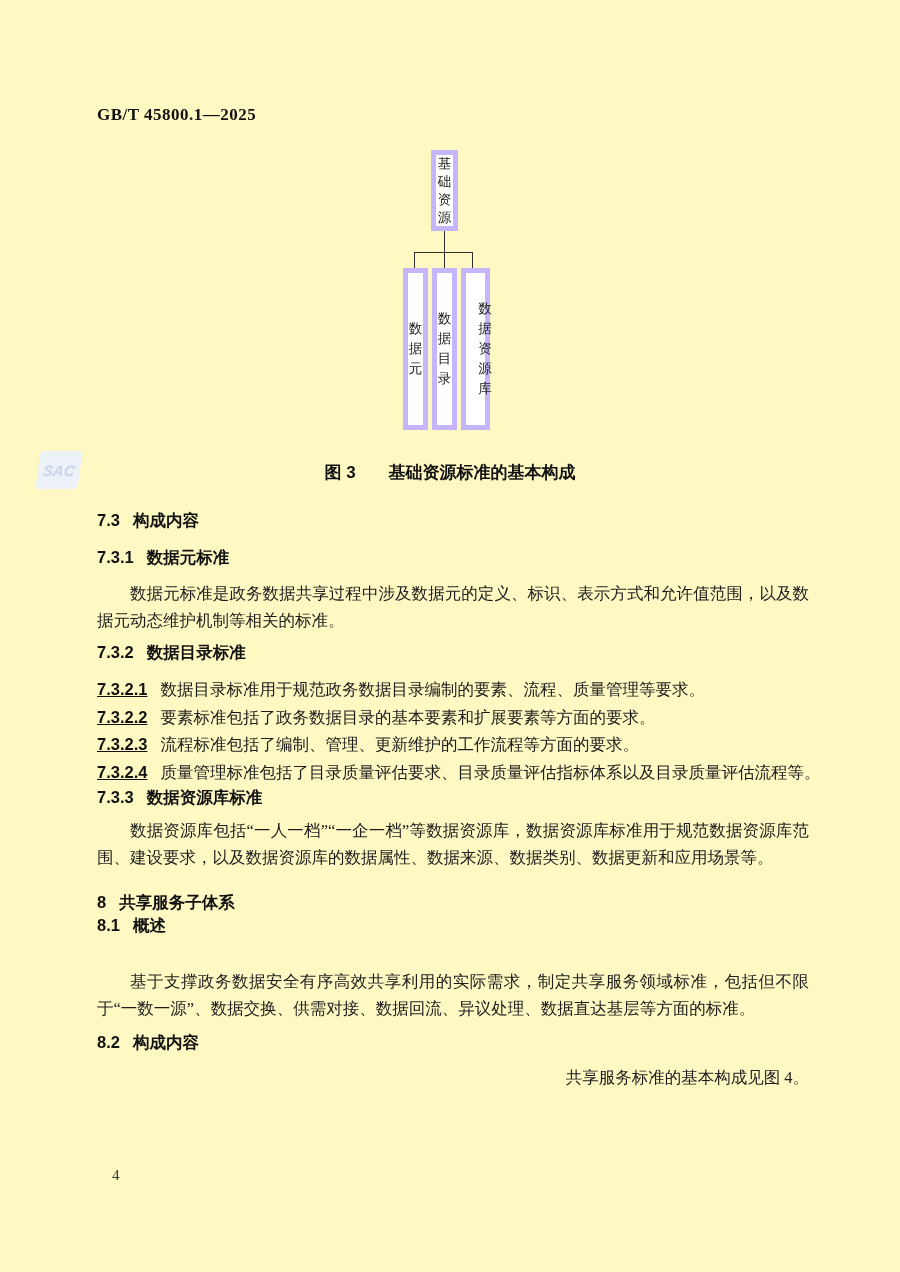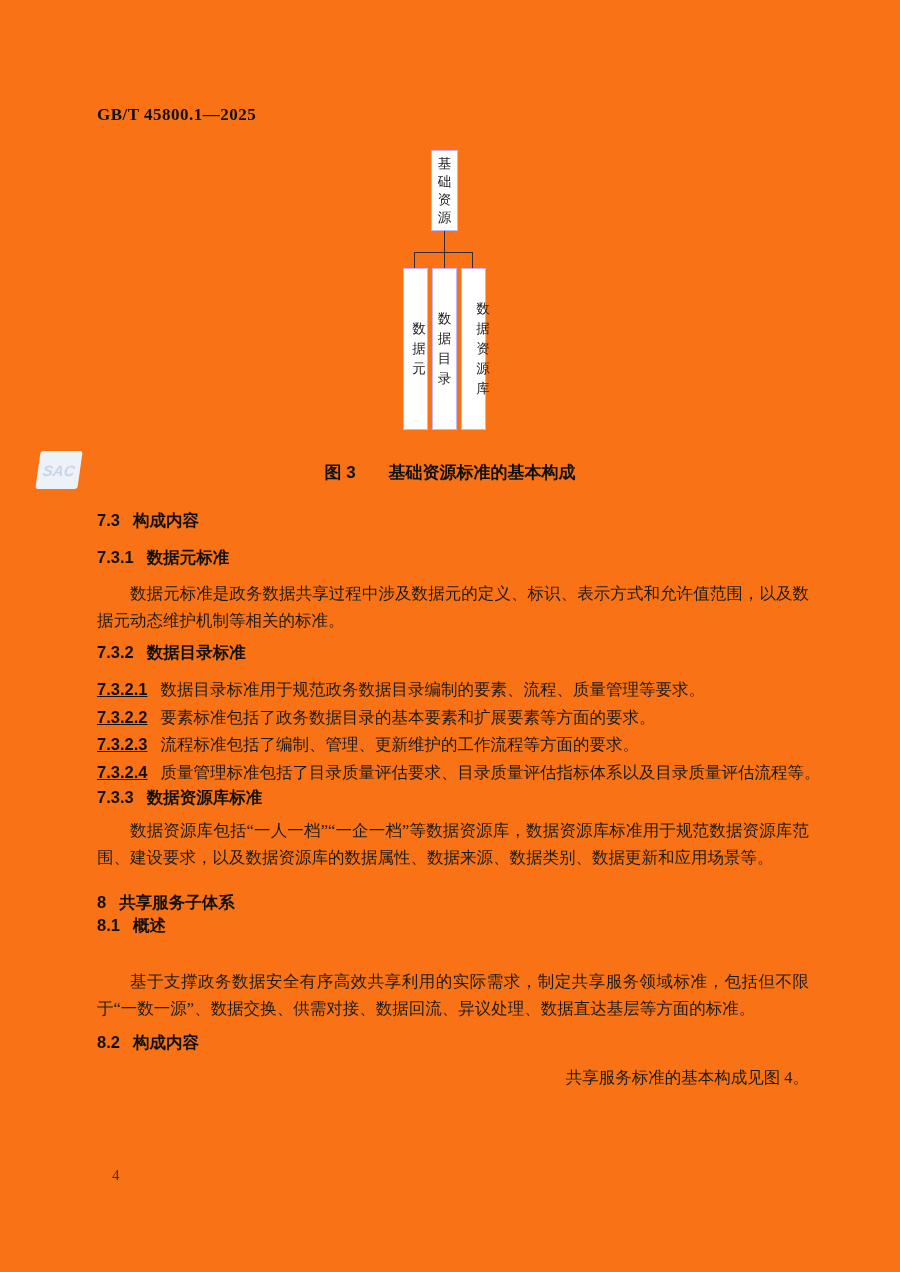--- a/index.html
+++ b/index.html
@@ -1,21 +1,21 @@
 <!DOCTYPE html>
 <html><head>
 <meta charset="utf-8">
 <style>
   * { margin: 0; padding: 0; box-sizing: border-box; }
   html, body { background: #ffffff; }
   .page {
     position: relative;
     width: 900px;
     height: 1272px;
-    background: #f97316;
+    background: #fef9c3;
     font-family: "Liberation Serif", serif;
     color: #1c1c1c;
     overflow: hidden;
   }
   .doc-header {
     position: absolute;
     left: 97px; top: 105px;
     font-family: "Liberation Serif", serif;
     font-weight: bold;
     font-size: 17px;
@@ -32,21 +32,21 @@
     font-family: "Liberation Sans", sans-serif;
     font-style: italic;
     font-weight: bold;
     font-size: 15px;
     color: #c9d6e9;
     transform: skewX(-8deg);
   }
   
   .fig-box {
     position: absolute;
-    border: 1px solid #c4b5fd;
+    border: 5px solid #c4b5fd;
     background: #fff;
     display: flex; align-items: center; justify-content: center;
   }
   .fig-box .vtext {
     width: 16px;
     word-break: break-all;
     text-align: center;
     font-family: "Liberation Serif", serif;
     font-size: 13.5px;
     color: #222;

